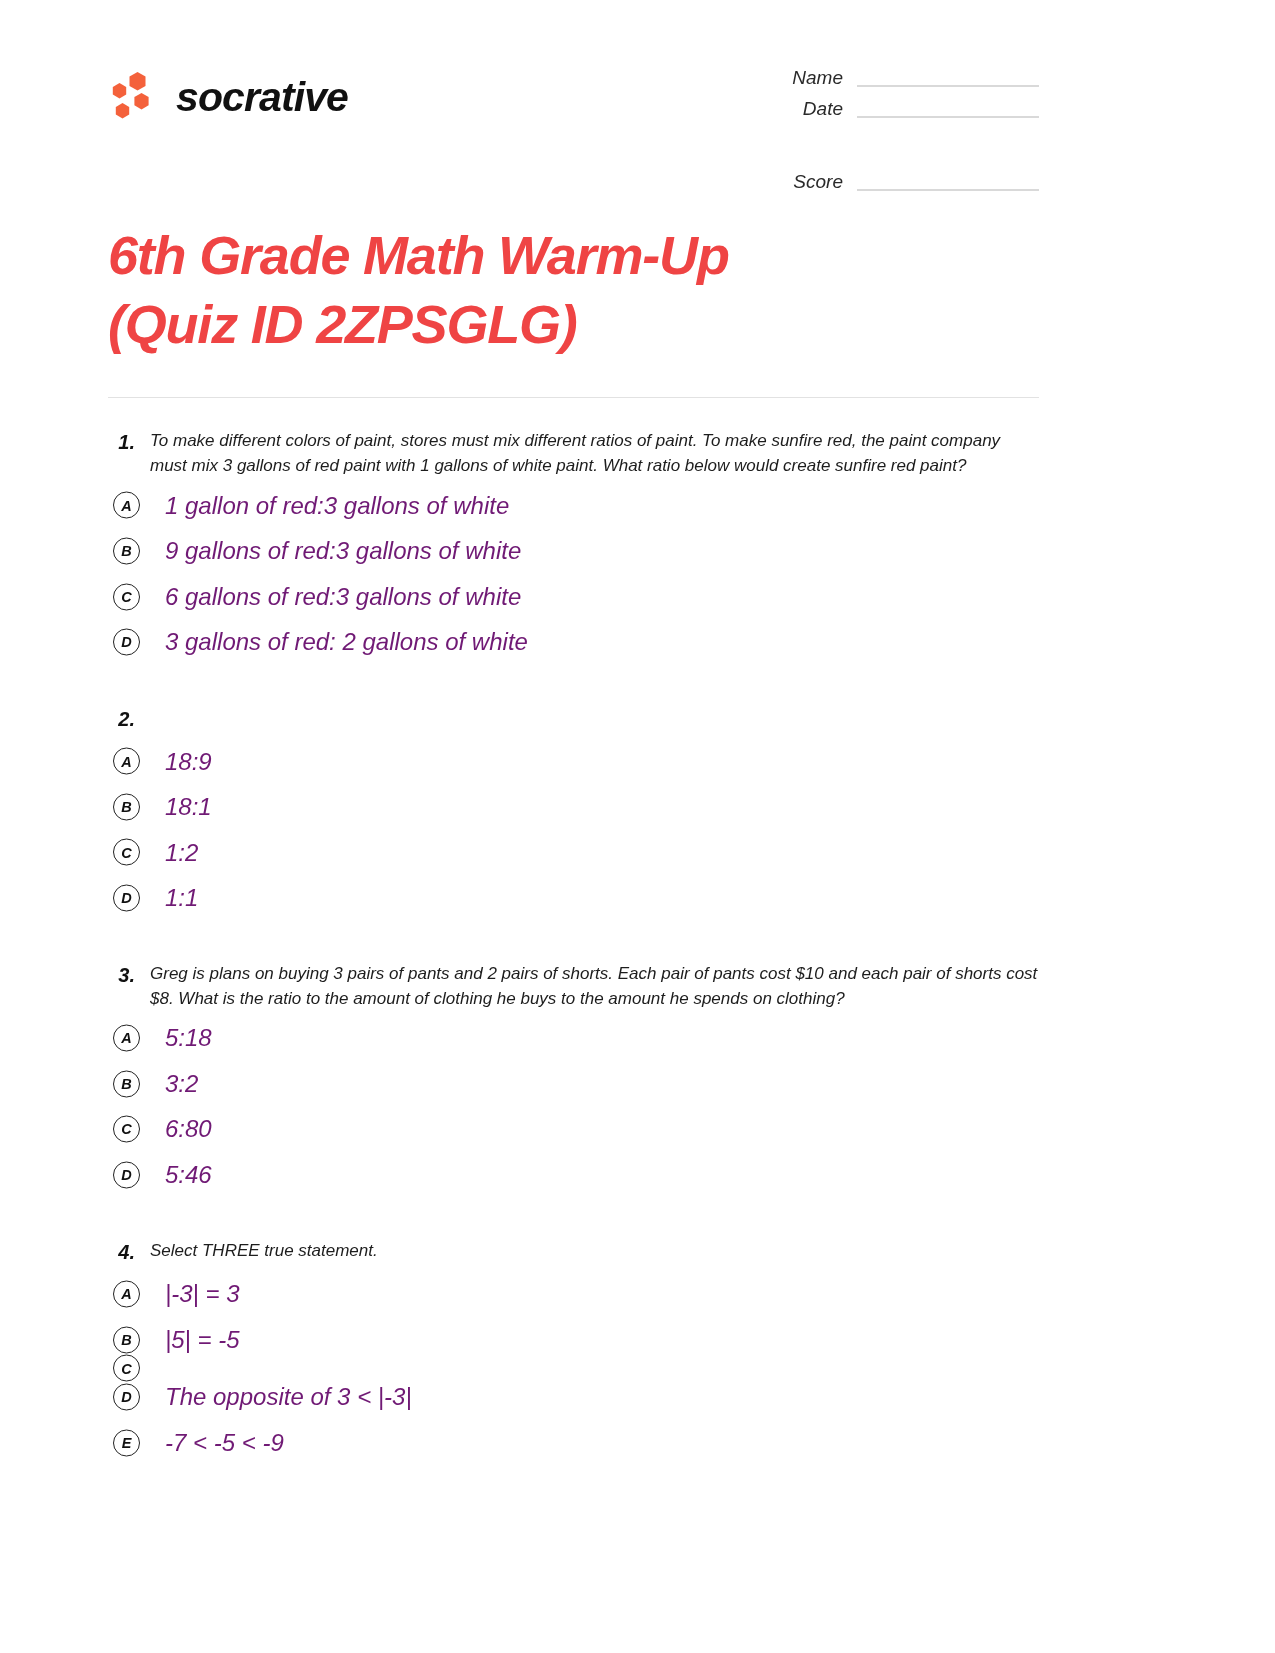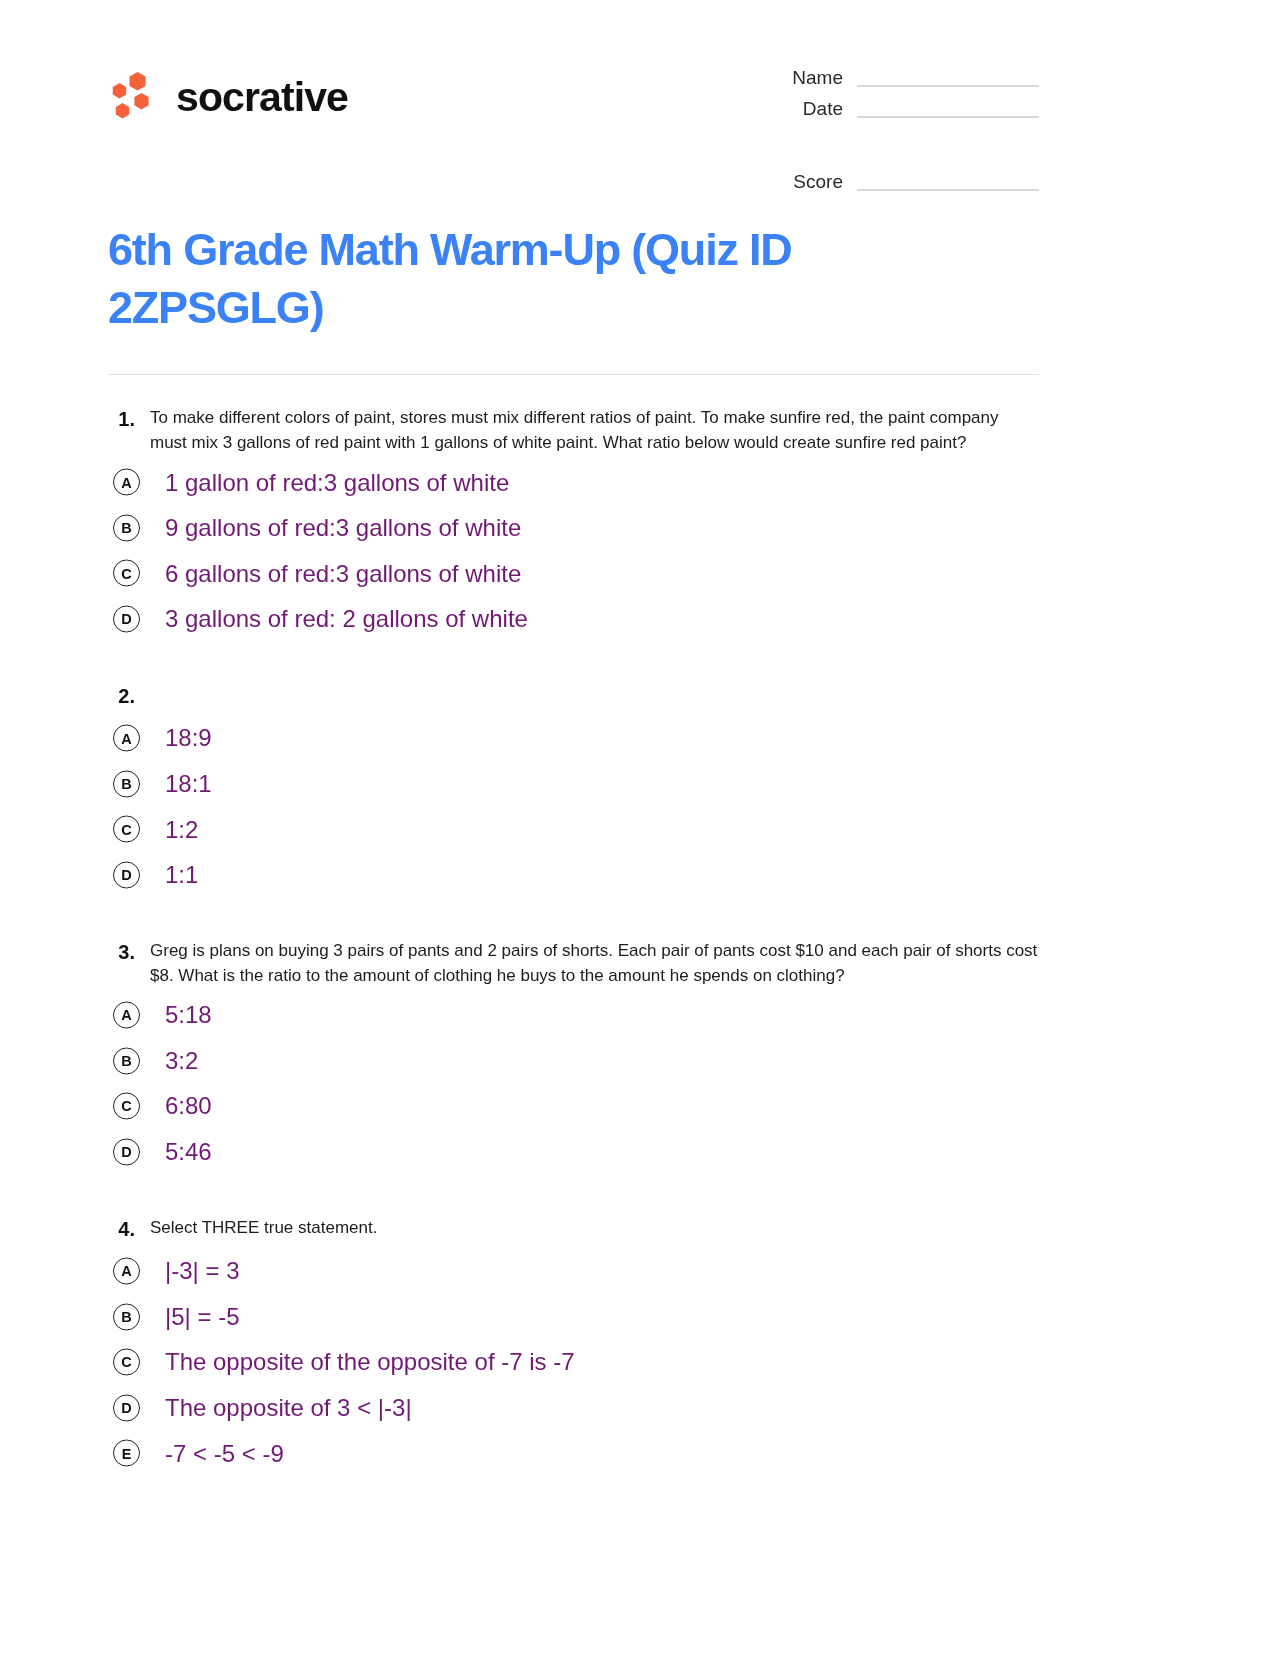--- a/index.html
+++ b/index.html
@@ -14,20 +14,21 @@
     font-family: "Liberation Sans", sans-serif;
     color: #1a1a1a;
     -webkit-font-smoothing: antialiased;
   }
 
   .page {
     width: 1147px;
     min-height: 1653px;
     padding: 52px 108px 56px 108px;
     position: relative;
+    font-style: italic;
   }
 
   
   .header {
     display: flex;
     align-items: flex-start;
     justify-content: space-between;
     width: 100%;
   }
 
@@ -73,25 +74,25 @@
     height: 14px;
   }
   .field-row.score {
     margin-top: 54px;
     text-align: right;
   }
 
   
   .title {
     margin: 18px 0 0 0;
-    font-size: 45px;
+    font-size: 54px;
     font-weight: 700;
     letter-spacing: -1.2px;
     line-height: 1.28;
-    color: #3b82f6;
+    color: #ef4444;
     max-width: 740px;
   }
 
   .divider {
     margin-top: 38px;
     border-top: 1px solid #e2e2e2;
     width: 100%;
   }
 
   
@@ -282,21 +283,20 @@
         <div class="option">
           <span class="opt-bubble">A</span>
           <span class="opt-text">|-3| = 3</span>
         </div>
         <div class="option">
           <span class="opt-bubble">B</span>
           <span class="opt-text">|5| = -5</span>
         </div>
         <div class="option">
           <span class="opt-bubble">C</span>
-          <span class="opt-text">The opposite of the opposite of -7 is -7</span>
         </div>
         <div class="option">
           <span class="opt-bubble">D</span>
           <span class="opt-text">The opposite of 3 &lt; |-3|</span>
         </div>
         <div class="option">
           <span class="opt-bubble">E</span>
           <span class="opt-text">-7 &lt; -5 &lt; -9</span>
         </div>
       </div>

